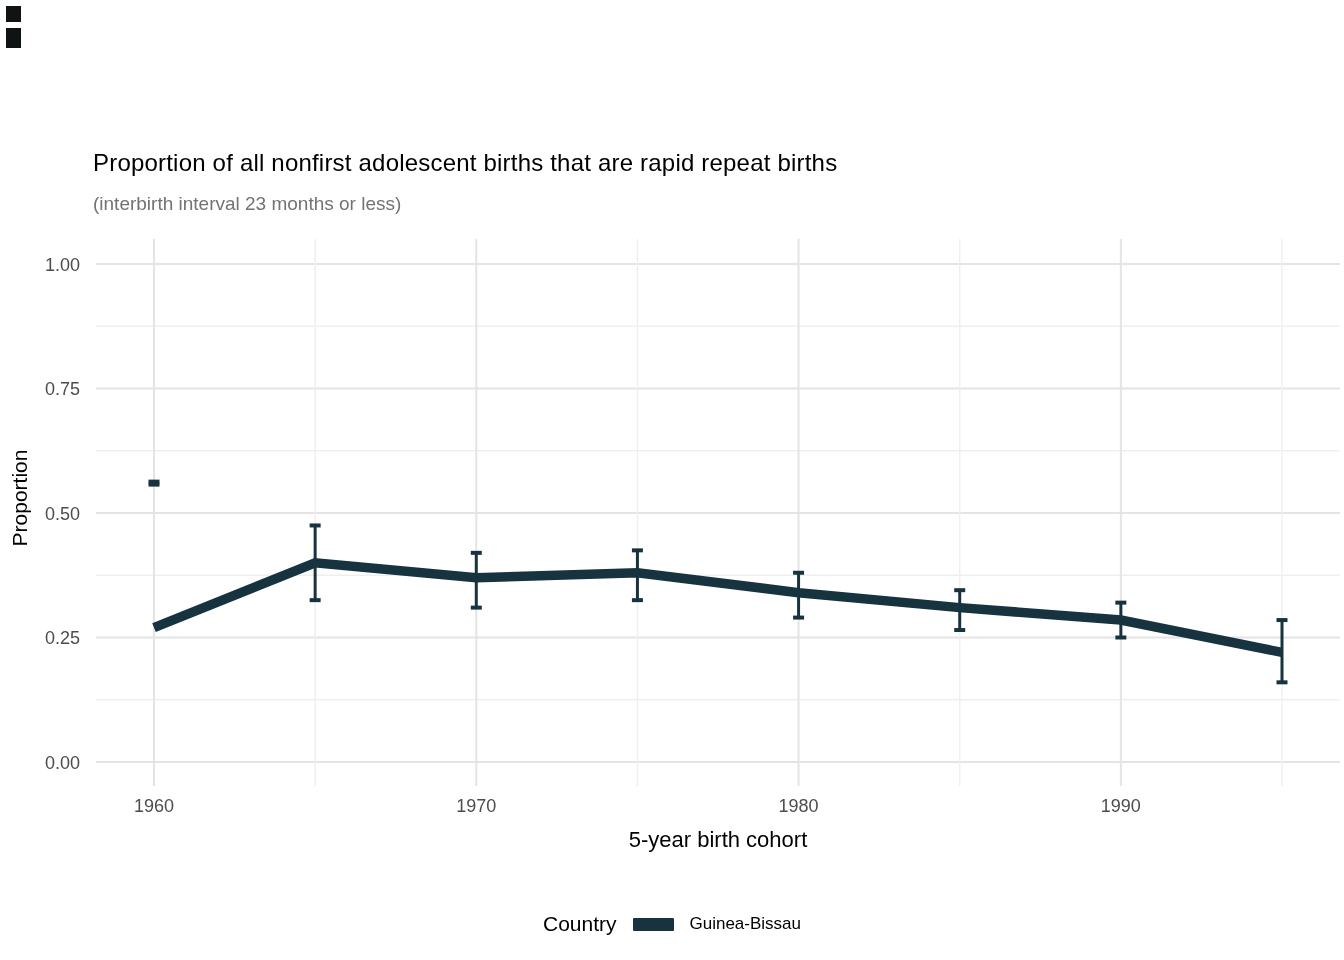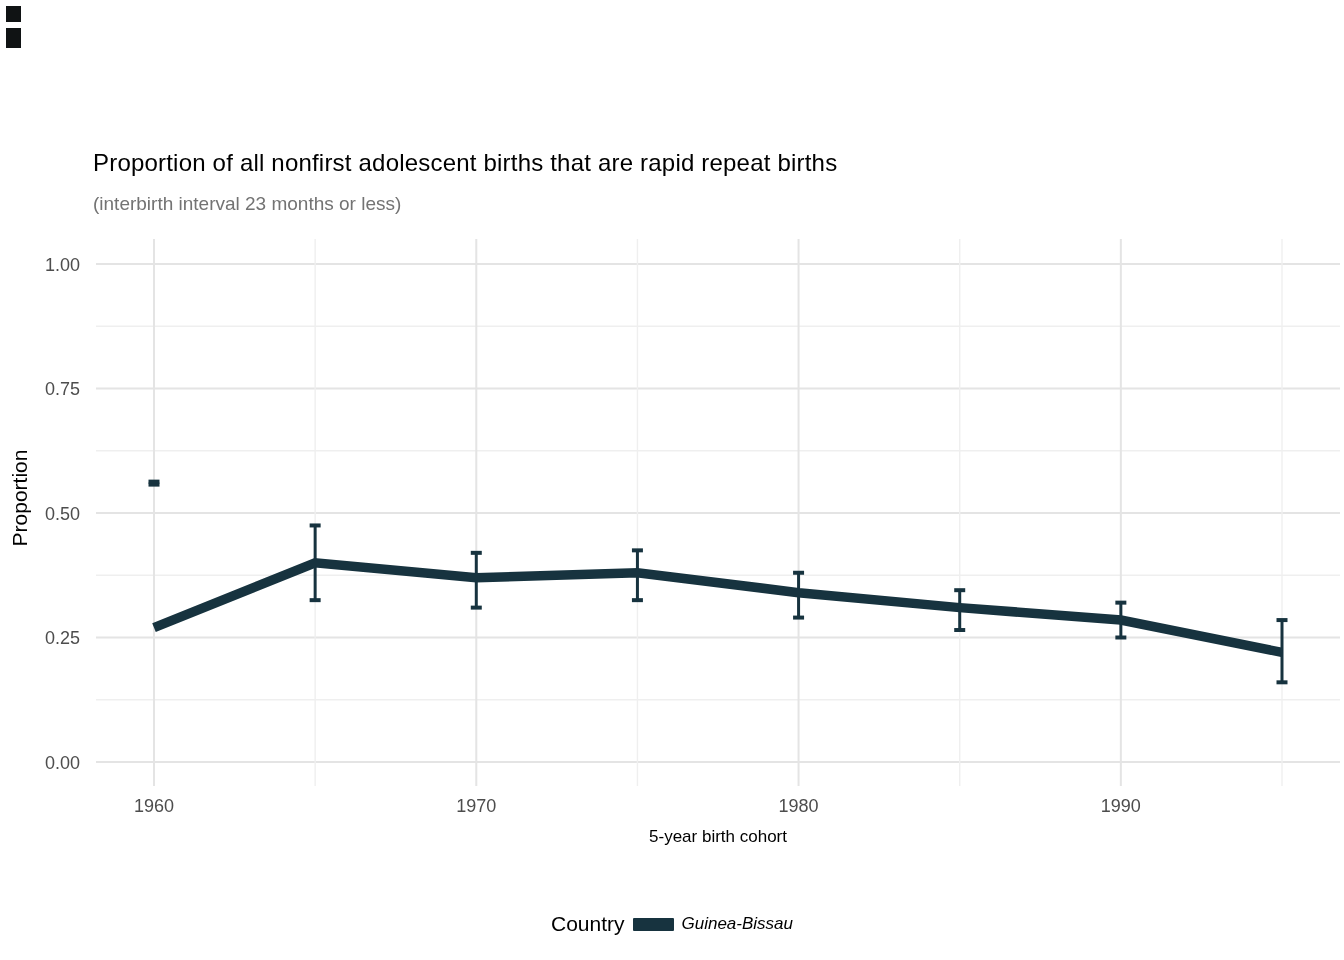--- a/index.html
+++ b/index.html
@@ -9,28 +9,28 @@
   }
   .abs{position:absolute;}
   #chart-title{left:93px;top:149px;font-size:24px;color:#000;letter-spacing:0.2px;text-align:right;}
   #chart-subtitle{left:93px;top:193px;font-size:19px;color:#737373;}
   #plot-svg{left:0;top:0;}
   #y-axis-title{
     left:-40px;top:486px;width:120px;text-align:center;
     font-size:21px;color:#000;
     transform:rotate(-90deg);transform-origin:center center;
   }
-  #x-axis-title{left:96px;top:827px;width:1244px;text-align:center;font-size:17px;color:#000;}
+  #x-axis-title{left:96px;top:827px;width:1244px;text-align:center;font-size:22px;color:#000;}
   #legend{
     left:0;top:905px;width:1344px;height:38px;
-    display:flex;align-items:center;justify-content:center;gap:8px;
+    display:flex;align-items:center;justify-content:center;gap:16px;
   }
   #legend .legend-title{font-size:21px;color:#000;}
   #legend .legend-key{width:41px;height:13px;border-radius:1px;}
-  #legend .legend-label{font-size:17px;color:#000;font-style:italic;}
+  #legend .legend-label{font-size:17px;color:#000;}
   .artifact{left:6px;background:#101314;width:15px;}
   #artifact-a{top:6px;height:16px;}
   #artifact-b{top:28px;height:20px;}
 </style>
 </head>
 <body>
 
 <div class="abs artifact" id="artifact-a"></div>
 <div class="abs artifact" id="artifact-b"></div>
 

